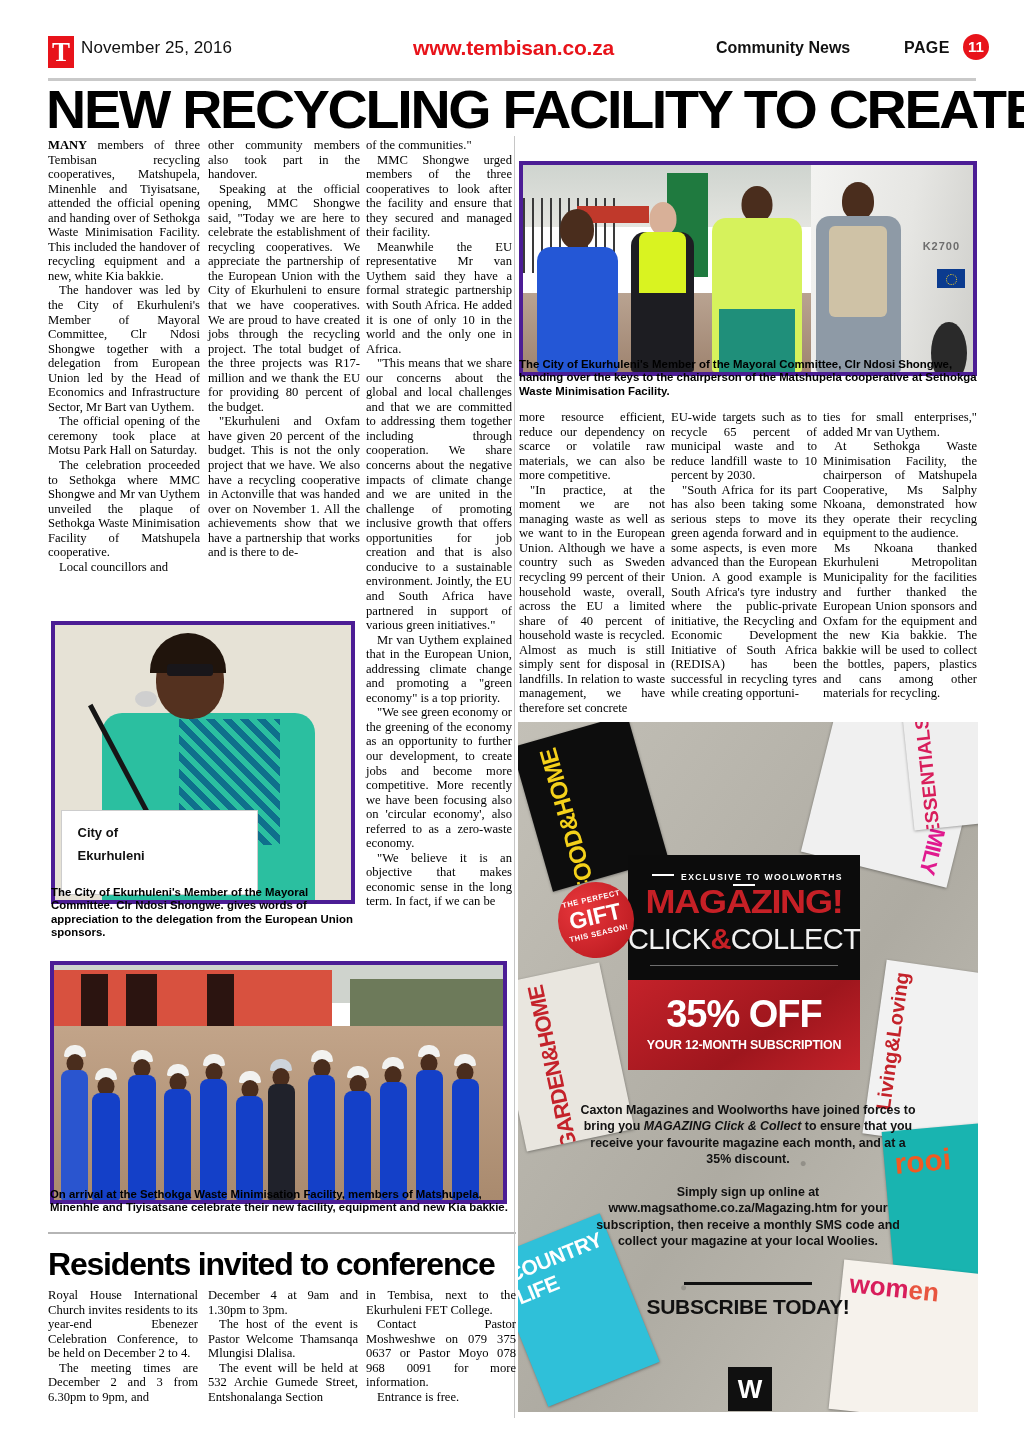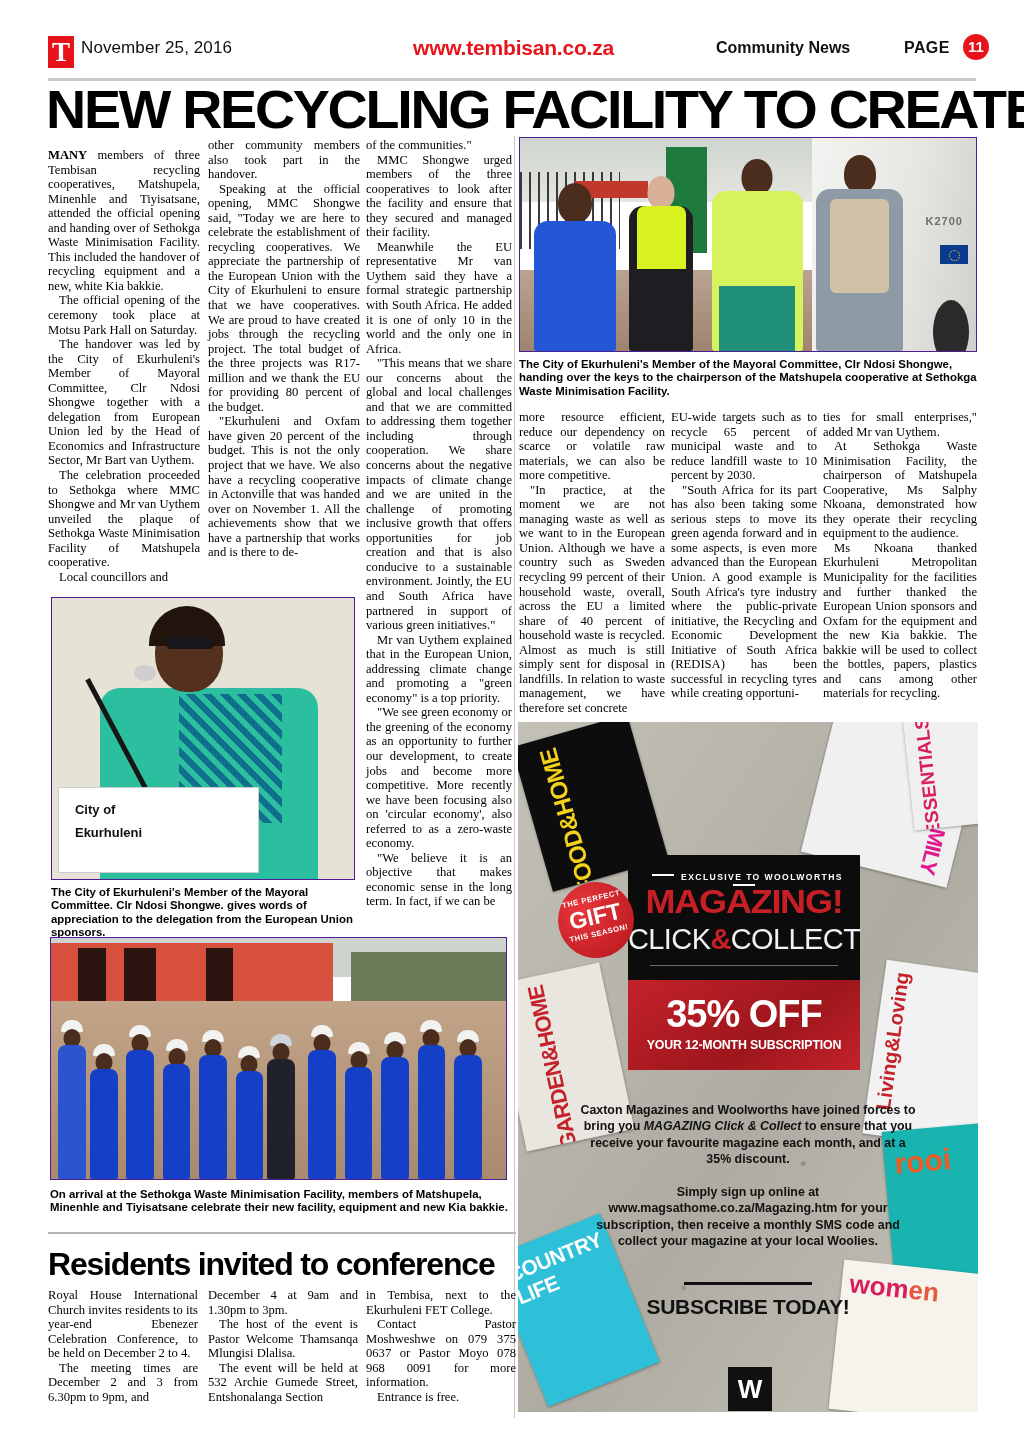--- a/index.html
+++ b/index.html
@@ -35,21 +35,21 @@
        line-height:14.55px;color:#000;text-align:justify;}
   .col p{margin:0;text-indent:11px;}
   .col p.first{text-indent:0;}
   .col p.first b{font-weight:bold;}
 
   
   .cap{position:absolute;font-family:"Liberation Sans",sans-serif;font-weight:bold;
        font-size:11.4px;line-height:13.4px;color:#000;}
 
   
-  .photo{position:absolute;overflow:hidden;border:1px solid #4c1d95;box-sizing:border-box;}
+  .photo{position:absolute;overflow:hidden;border:4px solid #4c1d95;box-sizing:border-box;margin-top:24px;}
   .ph-inner{position:absolute;inset:0;}
 
   
   .p1-sky{position:absolute;left:0;top:0;width:100%;height:30%;
           background:linear-gradient(#cfd4cf,#e4e5e0);}
   .p1-ground{position:absolute;left:0;top:62%;width:100%;height:38%;
              background:linear-gradient(#b9a391,#9f8470);}
   .p1-truck{position:absolute;right:0;top:0;width:36%;height:100%;
             background:linear-gradient(100deg,#f3f3f1 0%,#e6e6e3 55%,#cfcfcb 100%);}
   .p1-wheel{position:absolute;right:4%;bottom:-6%;width:22%;height:30%;border-radius:50%;
@@ -177,24 +177,24 @@
     <div class="mast-date">November 25, 2016</div>
     <div class="mast-url">www.tembisan.co.za</div>
     <div class="mast-section">Community  News</div>
     <div class="mast-pagelabel">PAGE</div>
     <div class="mast-pagenum">11</div>
   </div>
   <div class="mast-rule"></div>
 
   <div class="headline">NEW RECYCLING FACILITY TO CREATE JOBS</div>
 
-  <div class="col" style="left:48px;top:148px;width:152px;">
+  <div class="col" style="left:48px;top:138px;width:152px;">
     <p class="first"><b>MANY</b><span> members of three Tembisan recycling cooperatives, Matshupela, Minenhle and Tiyisatsane, attended the official opening and handing over of Sethokga Waste Minimisation Facility. This included the handover of recycling equipment and a new, white Kia bakkie.</span></p>
+    <p>The handover was led by the City of Ekurhuleni's Member of Mayoral Committee, Clr Ndosi Shongwe together with a delegation from European Union led by the Head of Economics and Infrastructure Sector, Mr Bart van Uythem.</p>
     <p>The official opening of the ceremony took place at Motsu Park Hall on Saturday.</p>
-    <p>The handover was led by the City of Ekurhuleni's Member of Mayoral Committee, Clr Ndosi Shongwe together with a delegation from European Union led by the Head of Economics and Infrastructure Sector, Mr Bart van Uythem.</p>
     <p>The celebration proceeded to Sethokga where MMC Shongwe and Mr van Uythem unveiled the plaque of Sethokga Waste Minimisation Facility of Matshupela cooperative.</p>
     <p>Local councillors and</p>
   </div>
 
   <div class="col" style="left:208px;top:138px;width:152px;">
     <p class="first">other community members also took part in the handover.</p>
     <p>Speaking at the official opening, MMC Shongwe said, "Today we are here to celebrate the establishment of recycling cooperatives. We appreciate the partnership of the European Union with the City of Ekurhuleni to ensure that we have cooperatives. We are proud to have created jobs through the recycling project. The total budget of the three projects was R17-million and we thank the EU for providing 80 percent of the budget.</p>
     <p>"Ekurhuleni and Oxfam have given 20 percent of the budget. This is not the only project that we have. We also have a recycling cooperative in Actonville that was handed over on November 1. All the achievements show that we have a partnership that works and is there to de-</p>
   </div>
 

